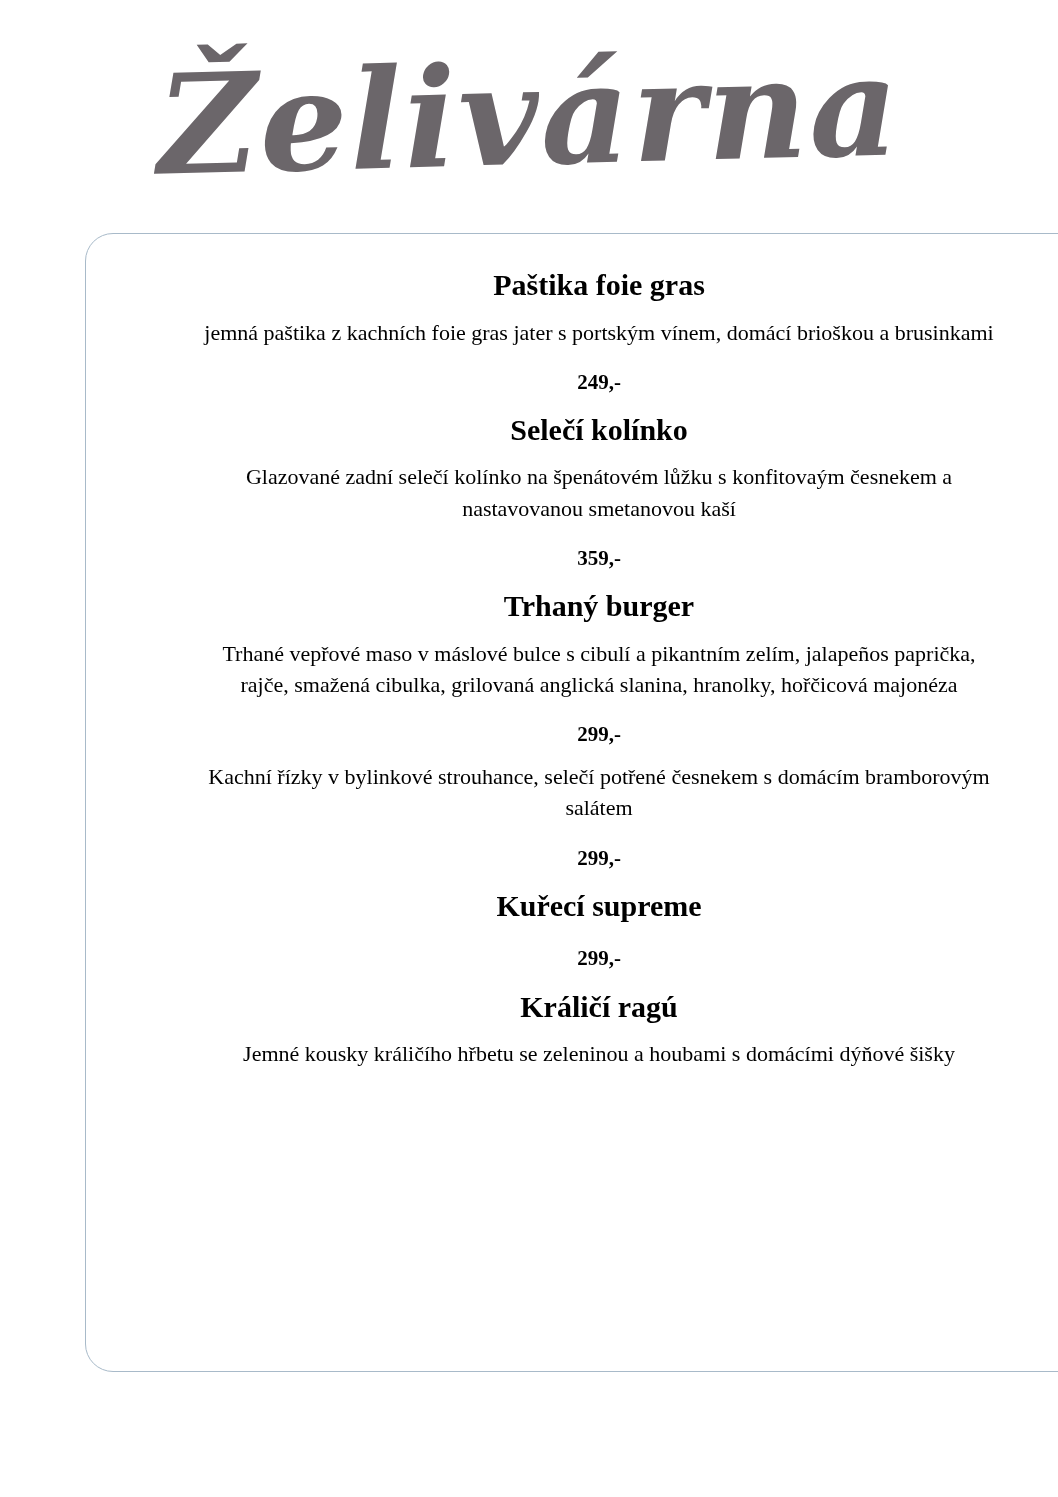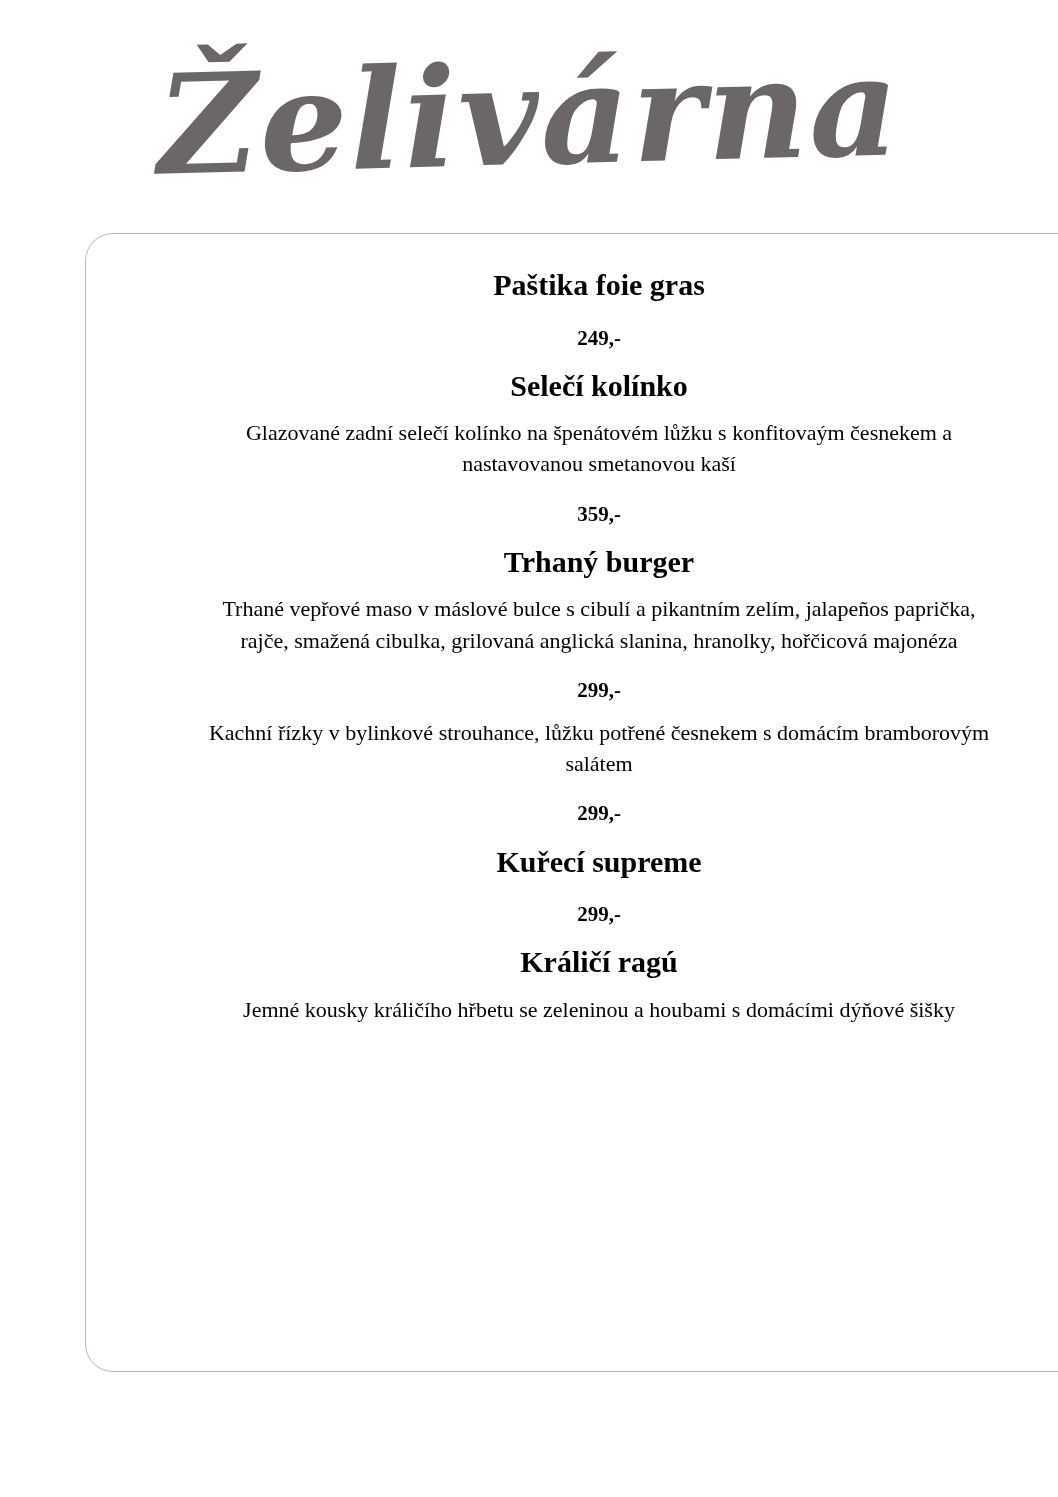--- a/index.html
+++ b/index.html
@@ -74,37 +74,38 @@
 <body>
 
 <div class="logo">
   <span class="logo-text">Želivárna</span>
 </div>
 
 <div class="menu-box">
 
   <div class="menu-item">
     <div class="item-name">Paštika foie gras</div>
+    <div class="item-desc">jemná paštika z kachních foie gras jater s portským vínem, domácí brioškou a brusinkami</div>
     <div class="item-price">249,-</div>
   </div>
 
   <div class="menu-item">
     <div class="item-name">Selečí kolínko</div>
     <div class="item-desc">Glazované zadní selečí kolínko na špenátovém lůžku s konfitovaým česnekem a nastavovanou smetanovou kaší</div>
     <div class="item-price">359,-</div>
   </div>
 
   <div class="menu-item">
     <div class="item-name">Trhaný burger</div>
     <div class="item-desc">Trhané vepřové maso v máslové bulce s cibulí a pikantním zelím, jalapeños paprička, rajče, smažená cibulka, grilovaná anglická slanina, hranolky, hořčicová majonéza</div>
     <div class="item-price">299,-</div>
   </div>
 
   <div class="menu-item">
-    <div class="item-desc">Kachní řízky v bylinkové strouhance, lůžku potřené česnekem s domácím bramborovým salátem</div>
+    <div class="item-desc">Kachní řízky v bylinkové strouhance, selečí potřené česnekem s domácím bramborovým salátem</div>
     <div class="item-price">299,-</div>
   </div>
 
   <div class="menu-item">
     <div class="item-name">Kuřecí supreme</div>
     <div class="item-price">299,-</div>
   </div>
 
   <div class="menu-item">
     <div class="item-name">Králičí ragú</div>

